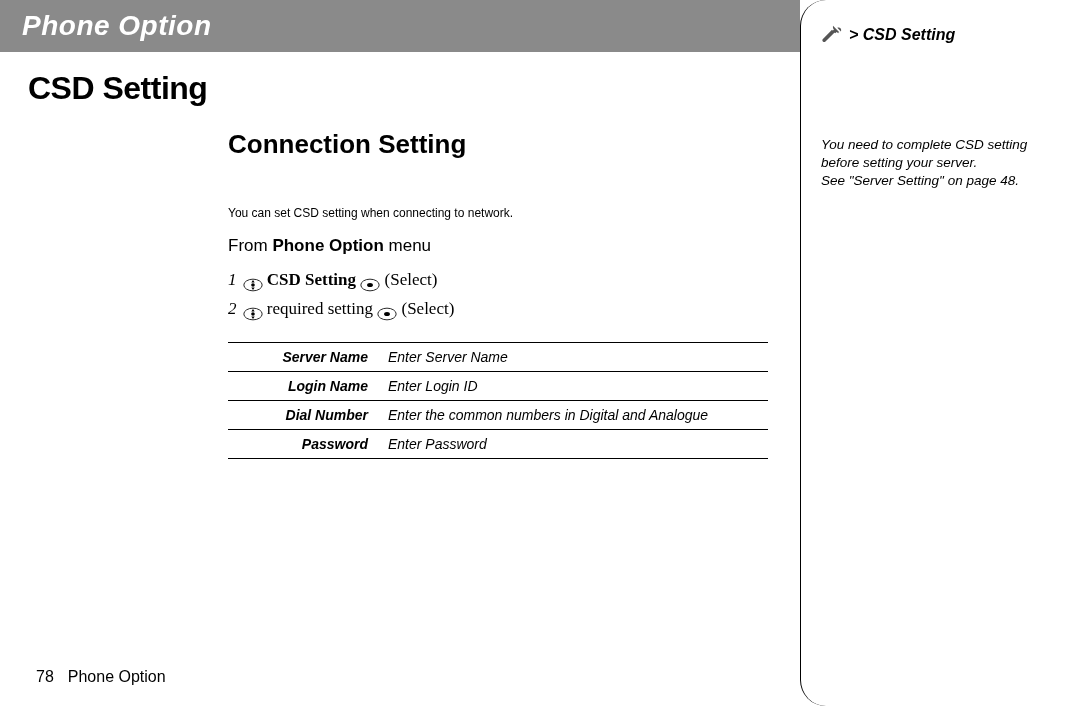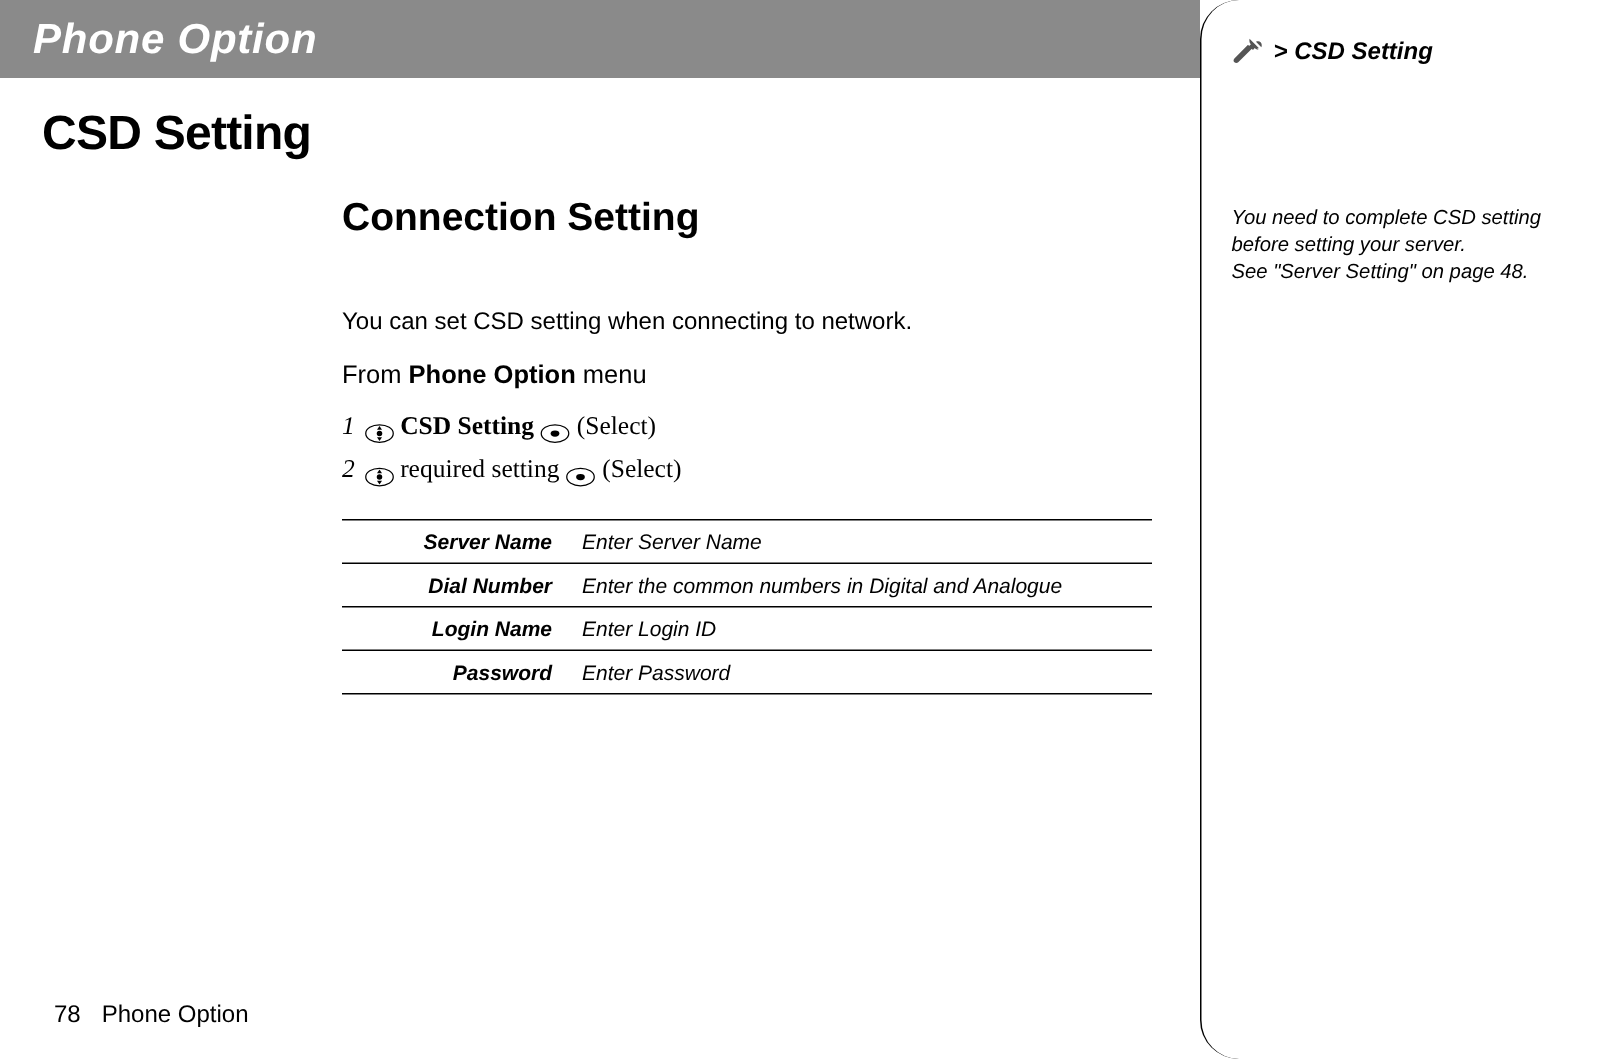--- a/index.html
+++ b/index.html
@@ -50,21 +50,21 @@
     margin-left: 200px;
   }
   h2.sub-title {
     font-family: Arial, Helvetica, sans-serif;
     font-weight: 700;
     font-size: 26px;
     margin-bottom: 10px;
   }
   p.intro {
     font-family: "Century Gothic", "Avant Garde", Arial, sans-serif;
-    font-size: 16px;
+    font-size: 12px;
     margin-bottom: 16px;
     margin-top: 46px;
   }
   .from-line {
     font-family: Liberation Sans, sans-serif;
     font-size: 17px;
     margin-bottom: 10px;
   }
   .from-line .bold { font-weight: bold; }
   ol.steps {
@@ -173,26 +173,26 @@
                   <ellipse cx="12" cy="8" rx="3.5" ry="2.5" fill="#000"></ellipse>
                 </svg></span><span> (Select)</span></li>
           </ol>
         <table class="settings">
           <tbody>
               <tr>
                 <td class="key">Server Name</td>
                 <td>Enter Server Name</td>
               </tr>
               <tr>
+                <td class="key">Login Name</td>
+                <td>Enter Login ID</td>
+              </tr>
+              <tr>
                 <td class="key">Dial Number</td>
                 <td>Enter the common numbers in Digital and Analogue</td>
-              </tr>
-              <tr>
-                <td class="key">Login Name</td>
-                <td>Enter Login ID</td>
               </tr>
               <tr>
                 <td class="key">Password</td>
                 <td>Enter Password</td>
               </tr>
             </tbody>
         </table>
       </div>
     </div>
     <div class="footer">

